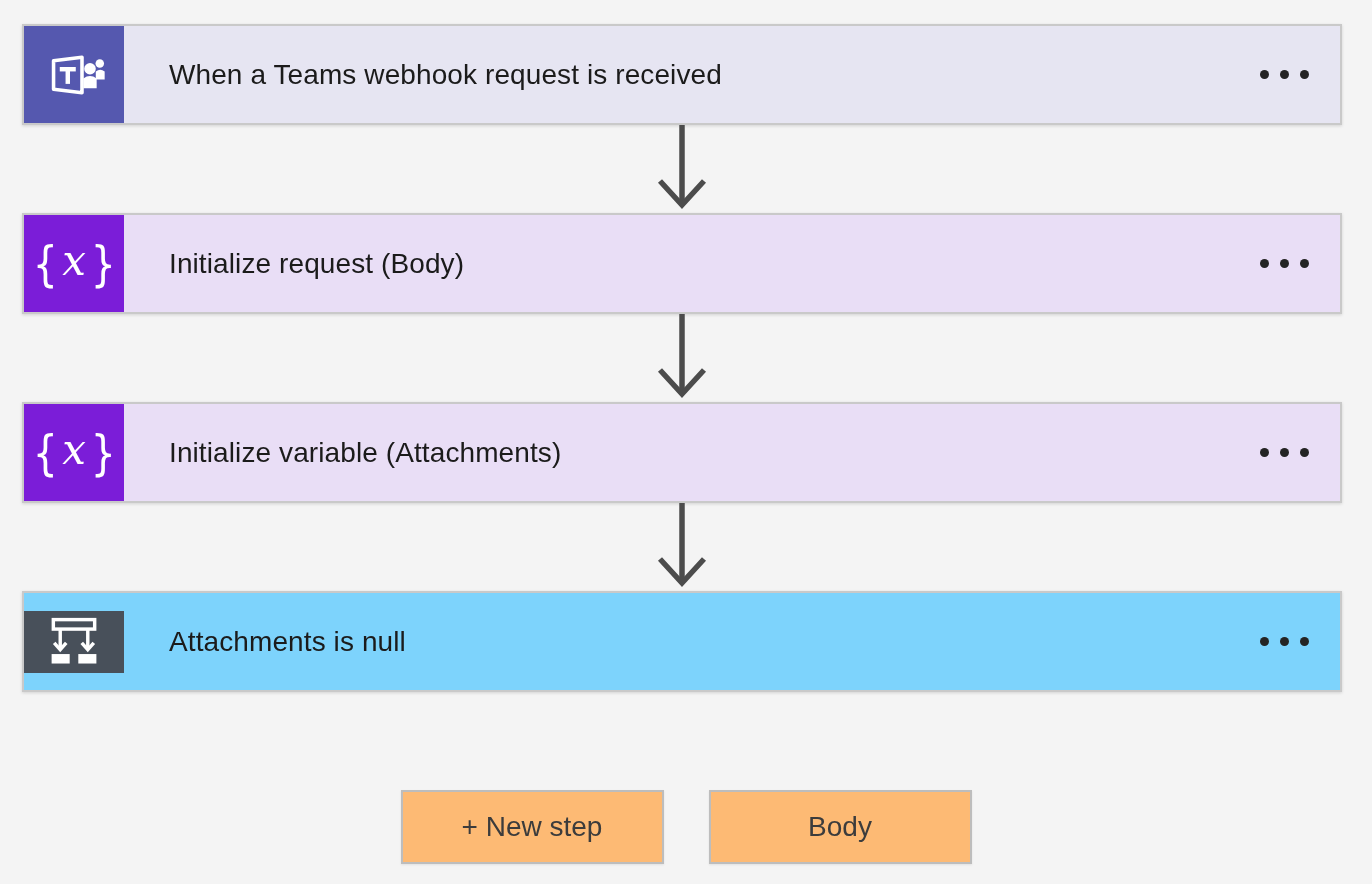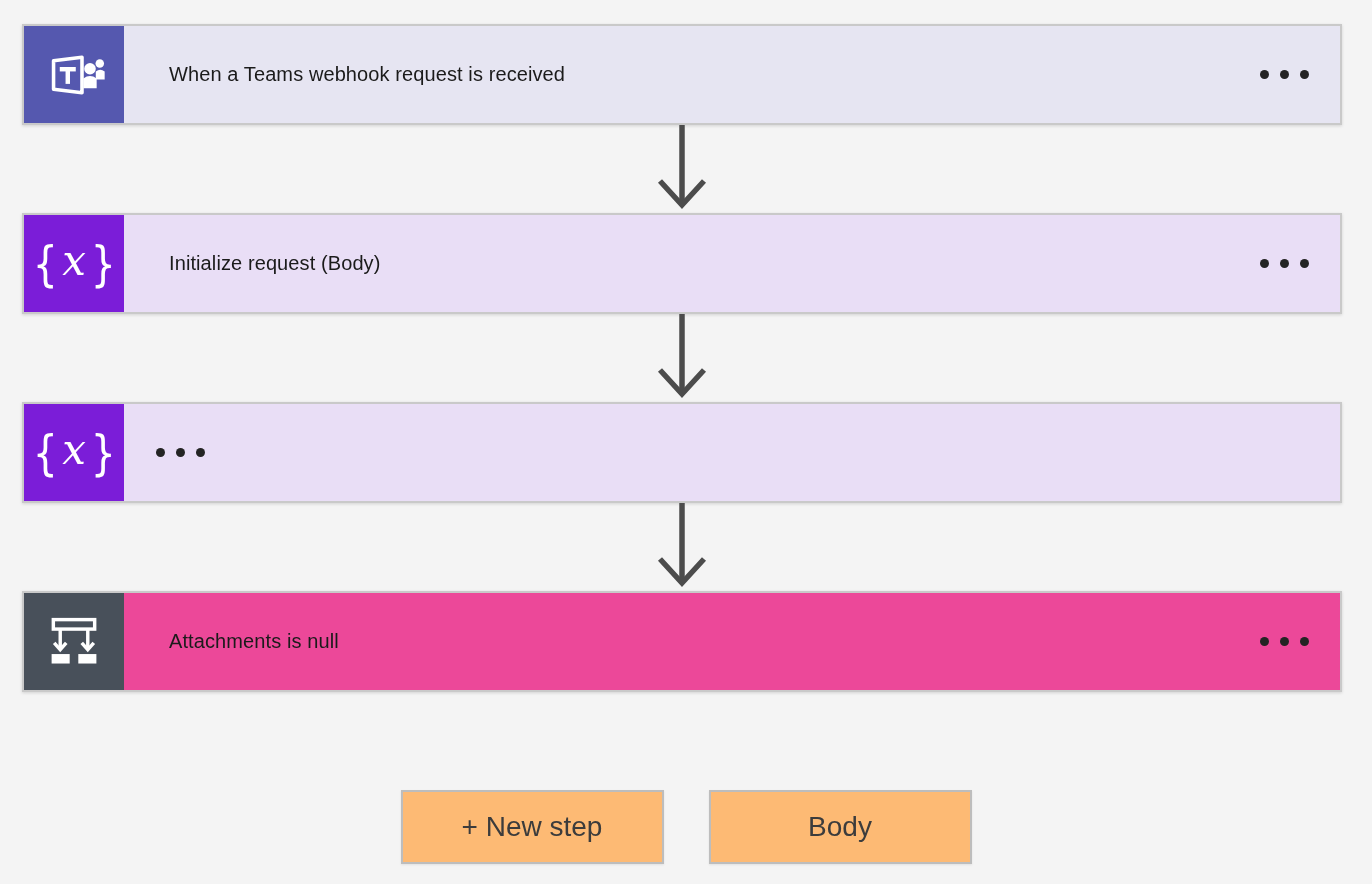--- a/index.html
+++ b/index.html
@@ -14,21 +14,21 @@
 
   .card {
     display: flex; align-items: stretch;
     height: 101px; width: 1320px;
     border: 2px solid #c9c9c9;
     box-shadow: 0 1px 3px rgba(0,0,0,0.14);
     cursor: pointer;
   }
   .card-teams     { background: #e6e5f2; }
   .card-variable  { background: #e9def6; }
-  .card-condition { background: #ec4899; }
+  .card-condition { background: #7dd3fc; align-items: center; }
 
   .icon-box {
     flex: 0 0 100px; width: 100px;
     display: flex; align-items: center; justify-content: center;
     color: #ffffff;
   }
   .icon-teams     { background: #5558af; }
   .icon-variable  { background: #7b1dd8; }
   .icon-condition { background: #48505a; }
 
@@ -42,21 +42,21 @@
     font-family: "DejaVu Serif", serif;
     font-style: italic;
     font-size: 42px; line-height: 1;
     padding: 0 2px 6px 2px;
   }
 
   .step-title {
     flex: 1;
     display: flex; align-items: center;
     padding-left: 45px;
-    font-size: 20px;
+    font-size: 28px;
     color: #1b1b1b;
     letter-spacing: 0.1px;
     white-space: nowrap;
     overflow: hidden;
   }
 
   .menu {
     flex: 0 0 112px;
     display: flex; align-items: center; justify-content: center;
     gap: 11px;
@@ -150,20 +150,21 @@
     </div>
 
     <div class="card card-variable">
       <div class="icon-box icon-variable">
         <span class="var-glyph">
             <span class="brace">{</span>
             <span class="var-x">x</span>
             <span class="brace">}</span>
           </span>
       </div>
+      <div class="step-title">Initialize variable (Attachments)</div>
       <div class="menu">
         <span class="dot"></span>
         <span class="dot"></span>
         <span class="dot"></span>
       </div>
     </div>
 
     <div class="connector">
       <svg width="60" height="88" viewBox="0 0 60 88" aria-hidden="true">
         <line x1="30" y1="0" x2="30" y2="79" stroke="#4c4c4c" stroke-width="5.5"></line>

